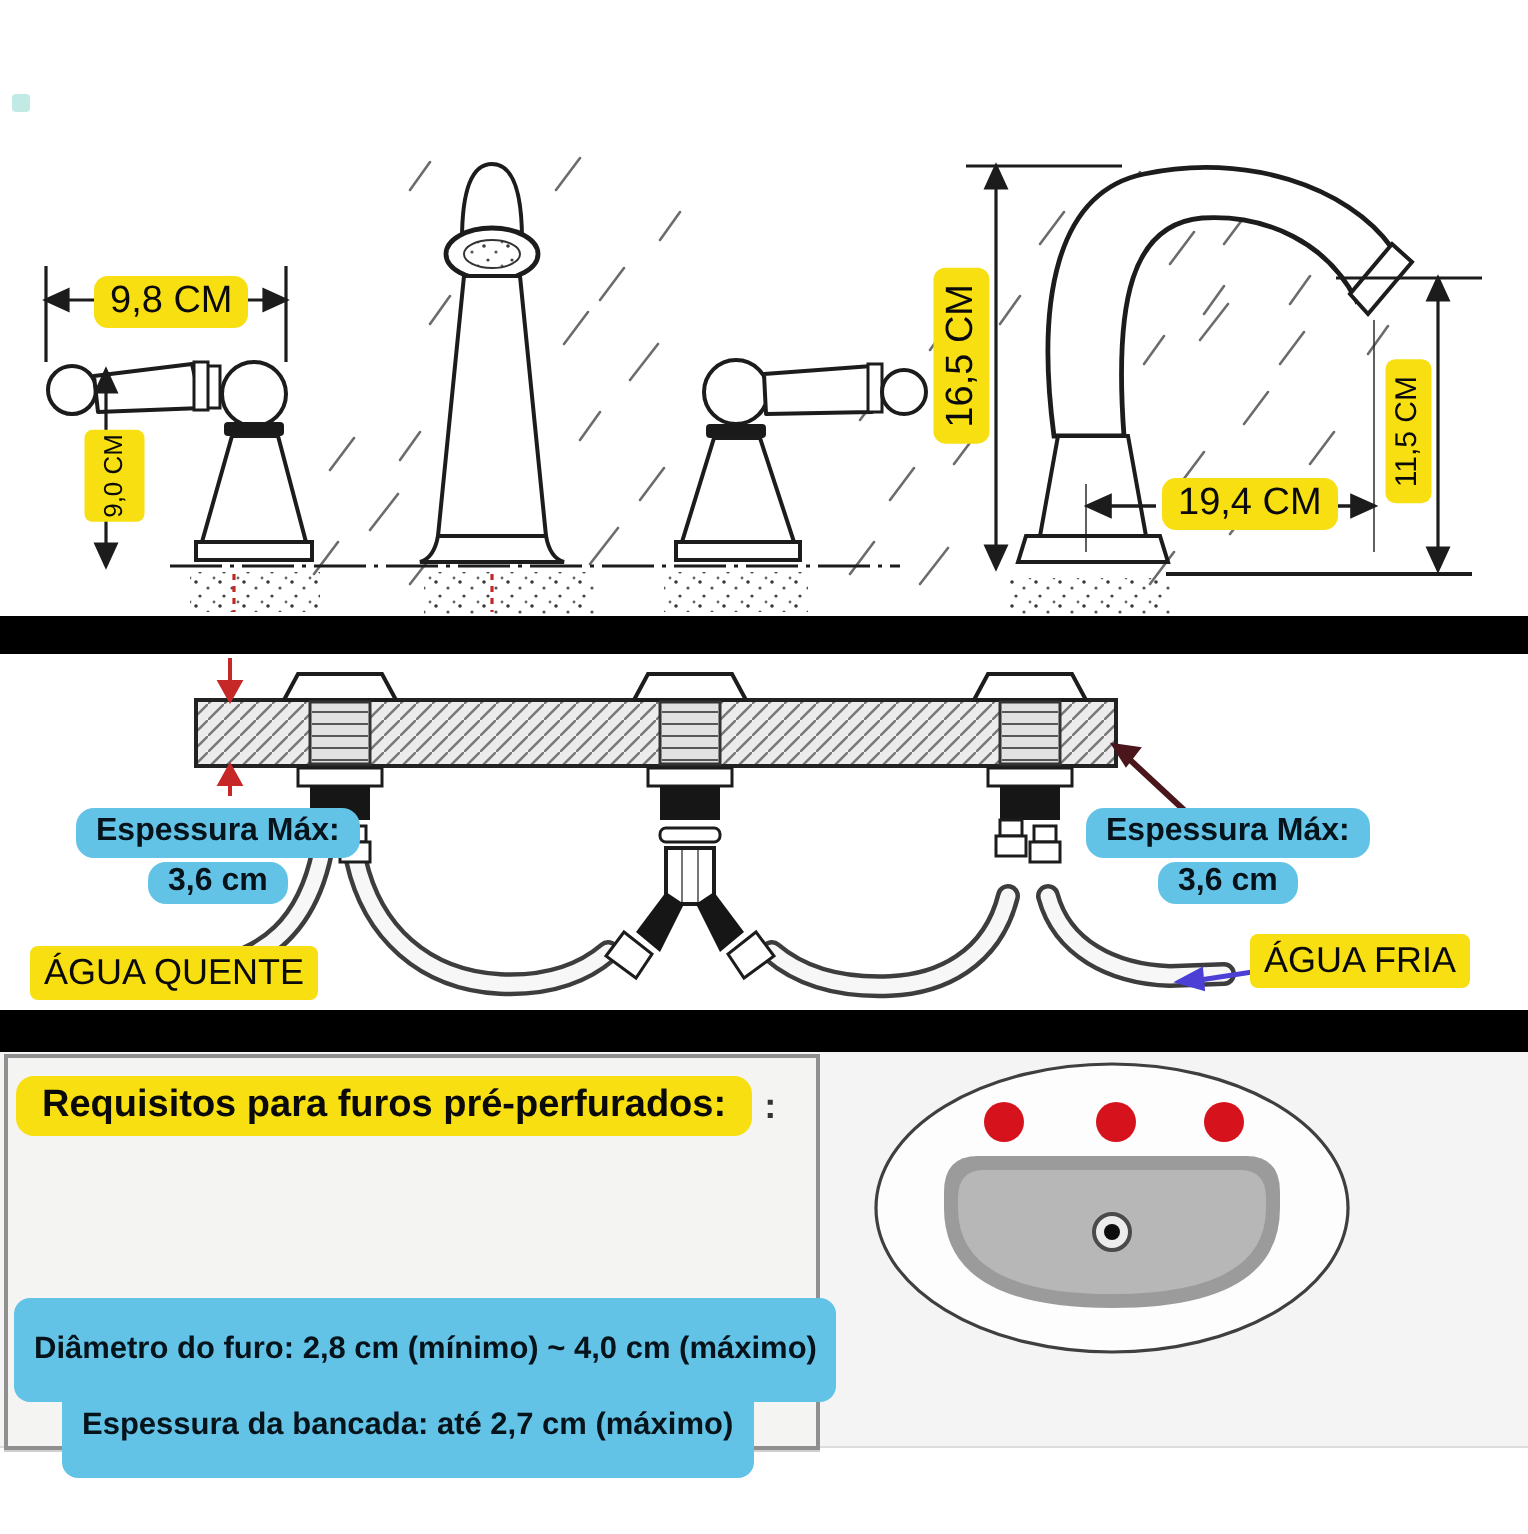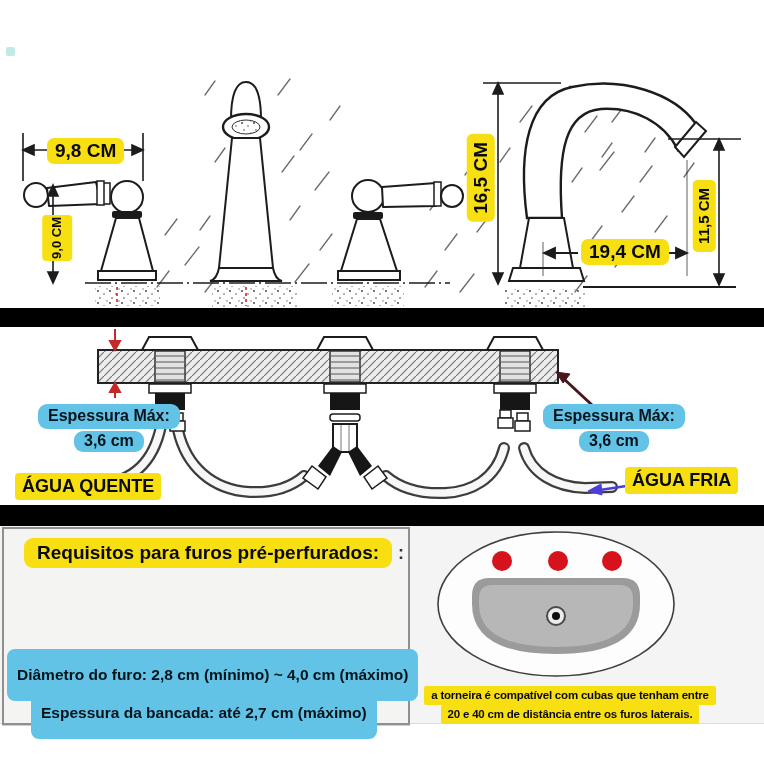--- a/index.html
+++ b/index.html
@@ -13,21 +13,21 @@
   }
   html,body{margin:0;padding:0;background:#fff;}
   #screen{
     position:relative;width:764px;height:767px;overflow:hidden;background:#fff;
     font-family:"Liberation Sans","DejaVu Sans",sans-serif;color:var(--ink);
   }
   .abs{position:absolute;}
   svg{position:absolute;left:0;top:0;}
   
   .ylab{
-    background:var(--label_yellow);color:#0a0a0a;font-weight:bold;
+    background:var(--label_yellow);color:#0a0a0a;font-weight:normal;
     border-radius:7px;padding:1px 8px;font-size:19px;line-height:1.25;
     white-space:nowrap;display:inline-block;
   }
   .ylab.small{font-size:13px;border-radius:4px;padding:2px 7px;}
   .vert{
     writing-mode:vertical-rl;transform:rotate(180deg);
     padding:8px 2px;text-align:center;
   }
   .blab{
     background:var(--label_blue);color:#06131a;font-weight:bold;
@@ -289,26 +289,22 @@
   </div>
   <div class="abs stack" style="left:543px;top:404px;">
     <span class="blab">Espessura Máx:</span>
     <span class="blab" style="padding:0 10px;">3,6 cm</span>
   </div>
   <div class="abs ylab small" style="left:15px;top:473px;font-size:18px;">ÁGUA QUENTE</div>
   <div class="abs ylab small" style="left:625px;top:467px;font-size:18px;">ÁGUA FRIA</div>
 
   <div class="panel" style="left:2px;top:527px;width:404px;height:194px;"></div>
 
-  <div class="abs heading-row" style="left:8px;top:538px;margin-left:16px;">
+  <div class="abs heading-row" style="left:8px;top:538px;">
     <span class="heading">Requisitos para furos pré-perfurados:</span>
     <span class="heading-suffix">:</span>
   </div>
 
   <div class="abs blab wide" style="left:7px;top:649px;">Diâmetro do furo: 2,8 cm (mínimo) ~ 4,0 cm (máximo)</div>
   <div class="abs blab wide" style="left:31px;top:687px;">Espessura da bancada: até 2,7 cm (máximo)</div>
 
-  <div class="note" style="left:424px;top:686px;width:292px;">
-    <span>a torneira é compatível com cubas que tenham entre</span>
-    <span>20 e 40 cm de distância entre os furos laterais.</span>
-  </div>
 
 </div>
 
 </body></html>

